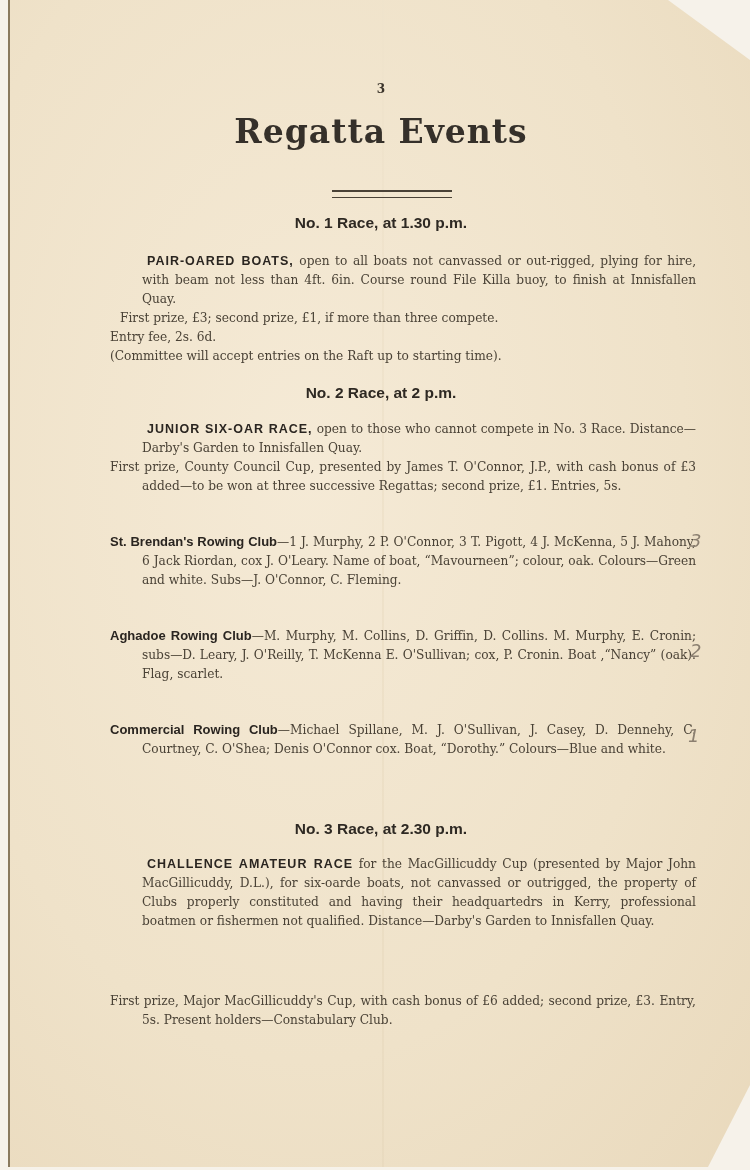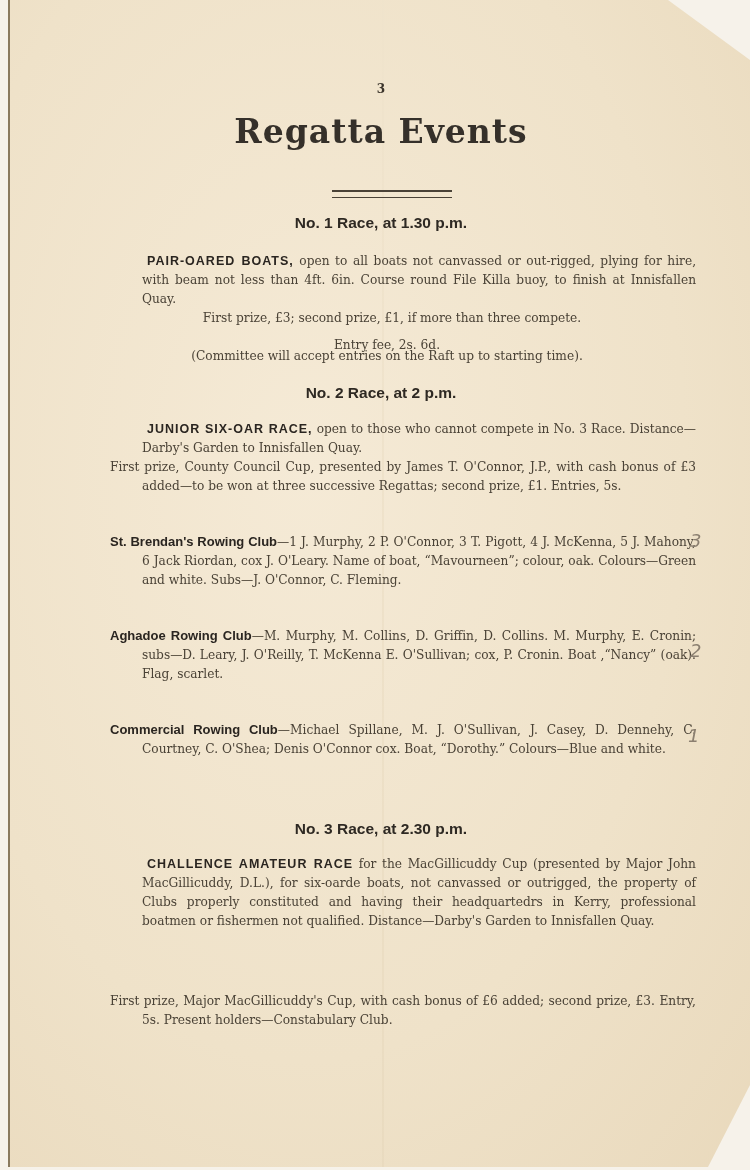--- a/index.html
+++ b/index.html
@@ -27,39 +27,39 @@
       position: absolute; left: 0; width: 742px; text-align: center;
       font-family: "Liberation Sans", sans-serif; font-weight: bold; font-size: 15.5px; color: #2e2923;
     }
     .para {
       position: absolute; left: 100px; width: 554px;
       font-size: 12.2px; line-height: 19px; color: #4a4236;
     }
     .para .lead { font-family: "Liberation Sans", sans-serif; font-weight: bold; letter-spacing: 1px; color: #2a2520; font-size: 12.5px; margin-left: 37px; }
     .para .club { font-family: Liberation Sans, sans-serif; font-weight: bold; color: #2a2520; font-size: 13px; }
     .hang { padding-left: 32px; text-indent: -32px; text-align: justify; }
-    .center { text-align: center; }
+    .center { }
     .pencil { position: absolute; font-family: "DejaVu Sans", sans-serif; font-size: 18px; color: #8b7f70; font-style: italic; }
   </style>
 </head>
 <body>
 
 <div class="page">
   <div class="fold" style="left:372px"></div>
 
   <div class="page-number">3</div>
   <div class="title">Regatta Events</div>
   <div class="rule"></div>
 
   <div class="race-heading" style="top:214px">No. 1 Race, at 1.30 p.m.</div>
   <div class="para hang" style="top:252px">
     <span class="lead">PAIR-OARED BOATS,</span><span> open to all boats not canvassed or out-rigged, plying for hire, with beam not less than 4ft. 6in.  Course round File Killa buoy, to finish at Innisfallen Quay.</span>
   </div>
   <div class="para center" style="top:309px; left:110px; width:544px">First prize, £3; second prize, £1, if more than three compete.</div>
-  <div class="para center" style="top:336px">Entry fee, 2s. 6d.</div>
+  <div class="para center" style="top:328px">Entry fee, 2s. 6d.</div>
   <div class="para center" style="top:347px">(Committee will accept entries on the Raft up to starting time).</div>
 
   <div class="race-heading" style="top:384px">No. 2 Race, at 2 p.m.</div>
   <div class="para hang" style="top:420px">
     <span class="lead">JUNIOR SIX-OAR RACE,</span><span> open to those who cannot compete in No. 3 Race.  Distance—Darby's Garden to Innisfallen Quay.</span>
   </div>
   <div class="para hang" style="top:458px">First prize, County Council Cup, presented by James T. O'Connor, J.P., with cash bonus of £3 added—to be won at three successive Regattas; second prize, £1.  Entries, 5s.</div>
 
   <div class="para hang" style="top:532px">
     <span class="club">St. Brendan's Rowing Club</span><span>—1 J. Murphy, 2 P. O'Connor, 3 T. Pigott, 4 J. McKenna, 5 J. Mahony, 6 Jack Riordan, cox J. O'Leary. Name of boat, “Mavourneen”; colour, oak.  Colours—Green and white.  Subs—J. O'Connor, C. Fleming.</span>

